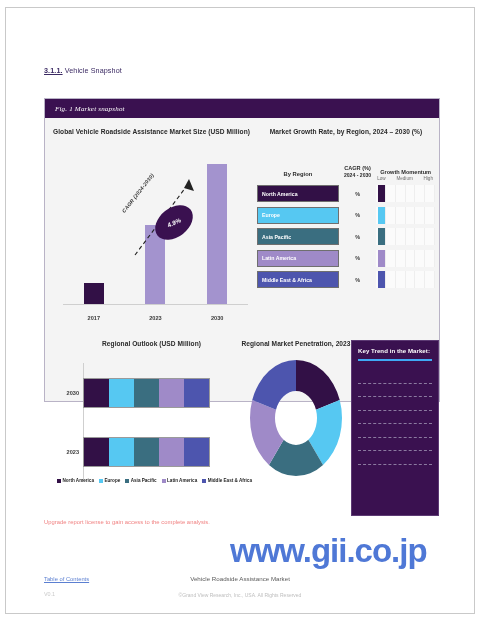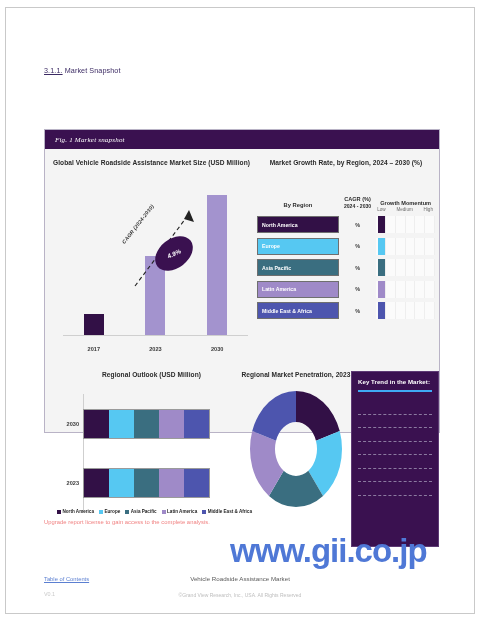--- a/index.html
+++ b/index.html
@@ -25,31 +25,30 @@
   .section-heading {
     position: absolute;
     left: 44px; top: 66px;
     font-size: 7.2px;
     color: #3b2a63;
     letter-spacing: .1px;
     white-space: nowrap;
   }
   .section-heading .num {
     text-decoration: underline;
-    font-weight: normal;
+    font-weight: bold;
   }
 
   
   .figure {
     position: absolute;
     left: 44px; top: 98px;
     width: 396px; height: 304px;
     border: 1px solid #b9b3c6;
     background: #f4f4f4;
-    margin-top: 31px;
   }
   .fig-header {
     height: 19px;
     background: #3a1150;
     display: flex; align-items: center;
     padding-left: 10px;
   }
   .fig-header-label {
     color: #ffffff;
     font-family: "Liberation Serif", serif;
@@ -406,21 +405,21 @@
   }
 </style>
 </head>
 <body>
 
 <div class="page">
   <div class="page-frame"></div>
 
   <div class="section-heading">
     <span class="num">3.1.1.</span>
-    <span>Market Snapshot</span>
+    <span>Vehicle Snapshot</span>
   </div>
 
   <div class="figure">
 
     <div class="fig-header">
       <span class="fig-header-label">Fig. 1  Market snapshot</span>
     </div>
 
     <div class="fig-body">
 

